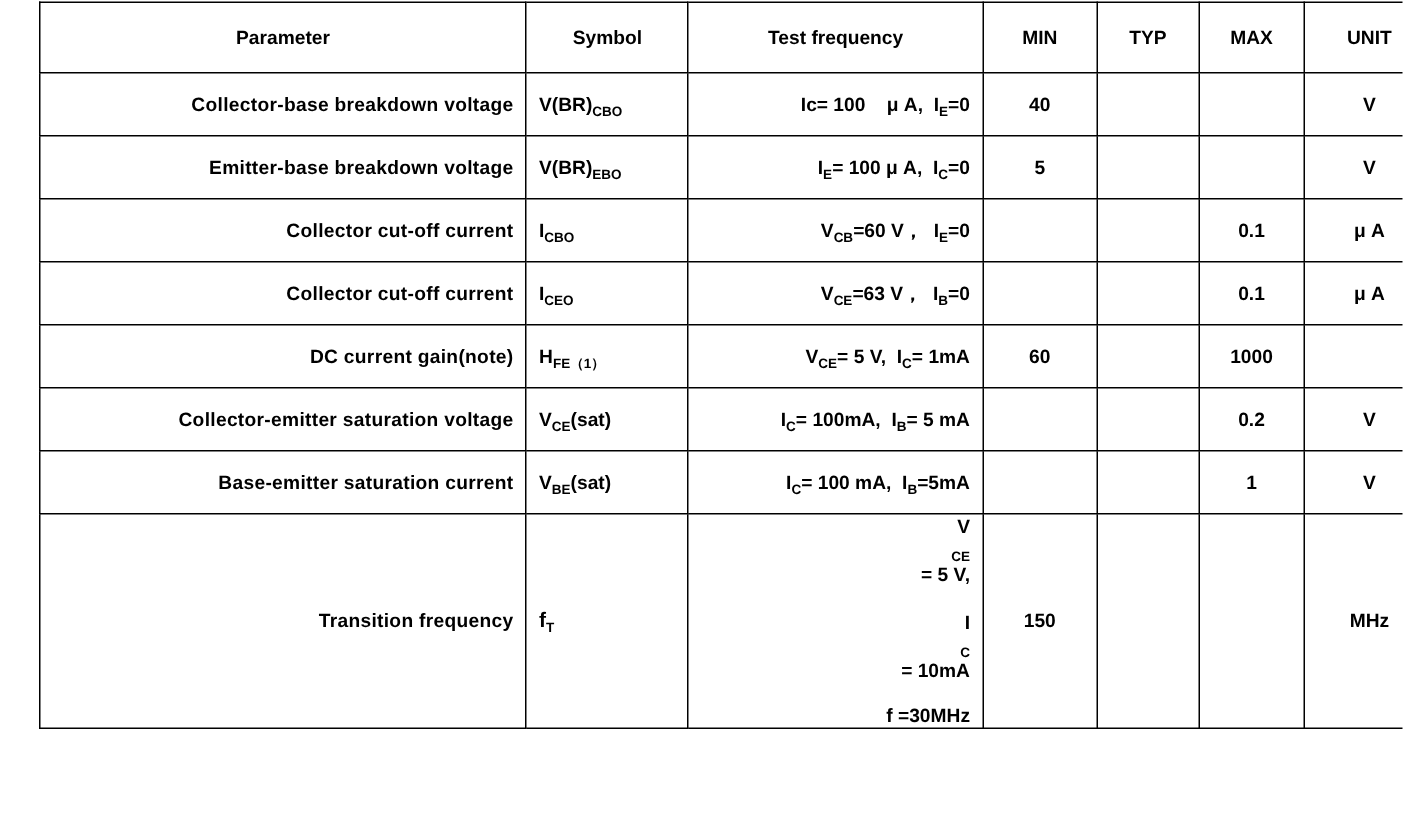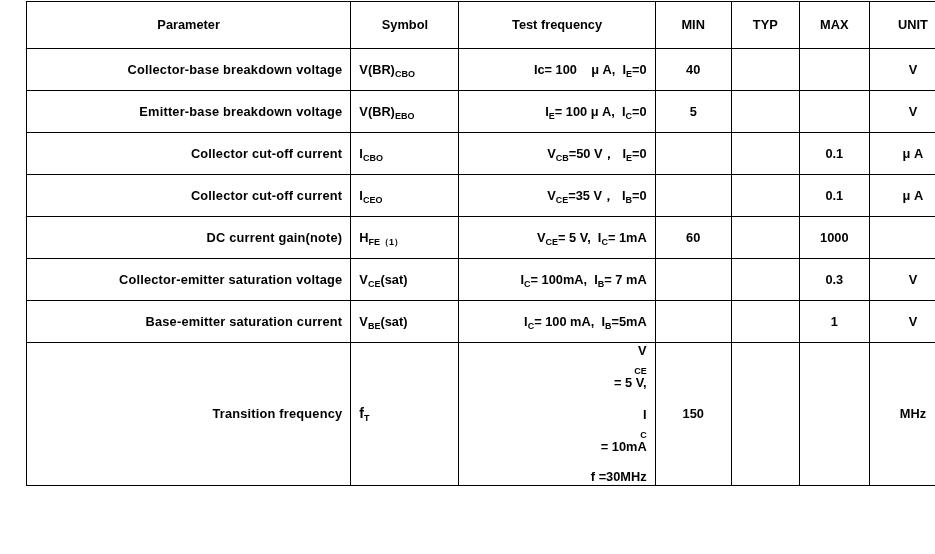--- a/index.html
+++ b/index.html
@@ -117,55 +117,55 @@
         <td class="test"><span>I</span><sub>E</sub><span>= 100      μ A,</span>&nbsp;&nbsp;<span>I</span><sub>C</sub><span>=0</span></td>
         <td class="num">5</td>
         <td class="num"></td>
         <td class="num"></td>
         <td class="unit">V</td>
       </tr>
 
       <tr>
         <td class="param">Collector   cut-off   current</td>
         <td class="symbol"><span>I</span><sub>CBO</sub></td>
-        <td class="test"><span>V</span><sub>CB</sub><span>=50      V，</span>&nbsp;&nbsp;<span>I</span><sub>E</sub><span>=0</span></td>
+        <td class="test"><span>V</span><sub>CB</sub><span>=60      V，</span>&nbsp;&nbsp;<span>I</span><sub>E</sub><span>=0</span></td>
         <td class="num"></td>
         <td class="num"></td>
         <td class="num">0.1</td>
         <td class="unit">μ A</td>
       </tr>
 
       <tr>
         <td class="param">Collector   cut-off   current</td>
         <td class="symbol"><span>I</span><sub>CEO</sub></td>
-        <td class="test"><span>V</span><sub>CE</sub><span>=35      V，</span>&nbsp;&nbsp;<span>I</span><sub>B</sub><span>=0</span></td>
+        <td class="test"><span>V</span><sub>CE</sub><span>=63      V，</span>&nbsp;&nbsp;<span>I</span><sub>B</sub><span>=0</span></td>
         <td class="num"></td>
         <td class="num"></td>
         <td class="num">0.1</td>
         <td class="unit">μ A</td>
       </tr>
 
 
       <tr>
         <td class="param">DC   current   gain(note)</td>
         <td class="symbol"><span>H</span><sub>FE（1）</sub></td>
         <td class="test"><span>V</span><sub>CE</sub><span>=   5    V,</span>&nbsp;&nbsp;<span>I</span><sub>C</sub><span>= 1mA</span></td>
         <td class="num">60</td>
         <td class="num"></td>
         <td class="num">1000</td>
         <td class="unit"></td>
       </tr>
 
       <tr>
         <td class="param">Collector-emitter   saturation voltage</td>
         <td class="symbol"><span>V</span><sub>CE</sub><span>(sat)</span></td>
-        <td class="test"><span>I</span><sub>C</sub><span>= 100mA,</span>&nbsp;&nbsp;<span>I</span><sub>B</sub><span>= 7 mA</span></td>
+        <td class="test"><span>I</span><sub>C</sub><span>= 100mA,</span>&nbsp;&nbsp;<span>I</span><sub>B</sub><span>= 5 mA</span></td>
         <td class="num"></td>
         <td class="num"></td>
-        <td class="num">0.3</td>
+        <td class="num">0.2</td>
         <td class="unit">V</td>
       </tr>
 
       <tr>
         <td class="param">Base-emitter   saturation   current</td>
         <td class="symbol"><span>V</span><sub>BE</sub><span>(sat)</span></td>
         <td class="test"><span>I</span><sub>C</sub><span>= 100 mA,</span>&nbsp;&nbsp;<span>I</span><sub>B</sub><span>=5mA</span></td>
         <td class="num"></td>
         <td class="num"></td>
         <td class="num">1</td>

